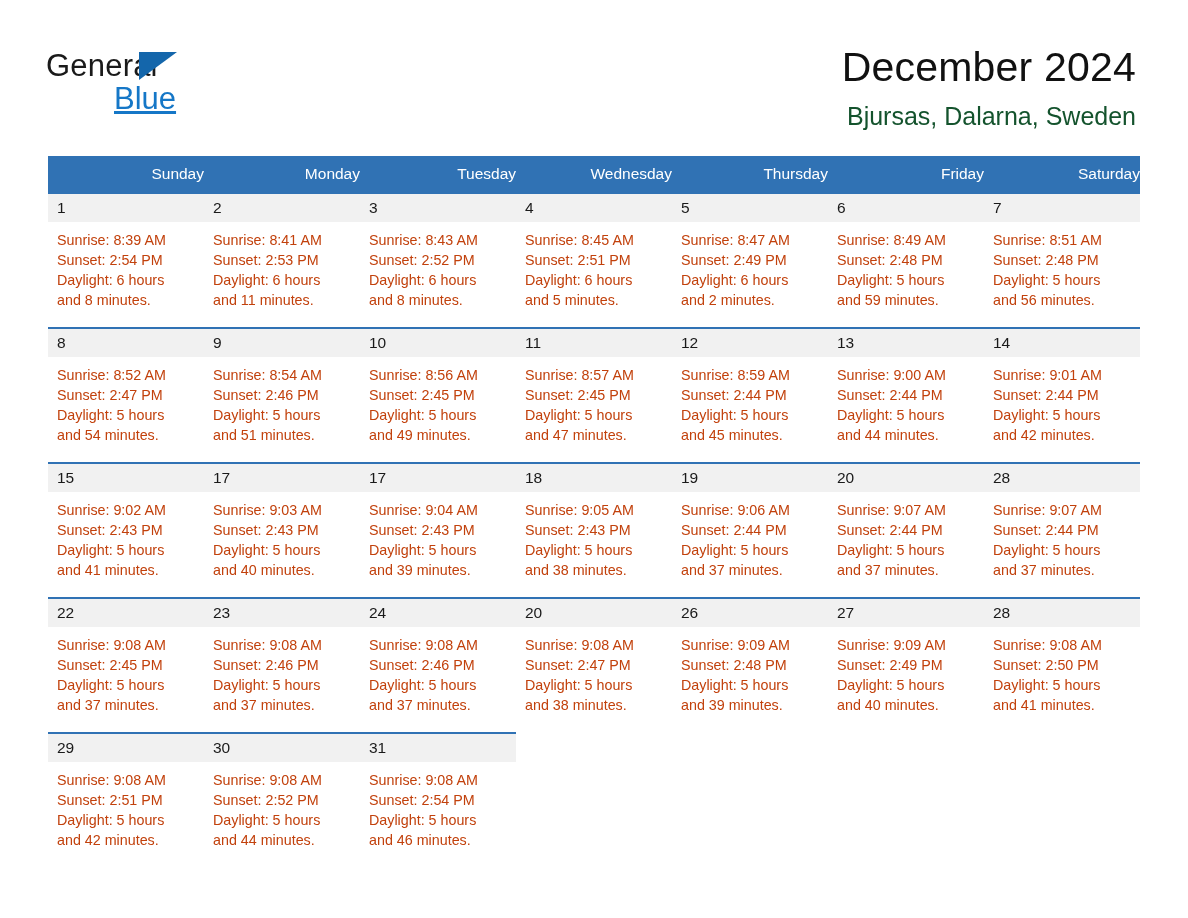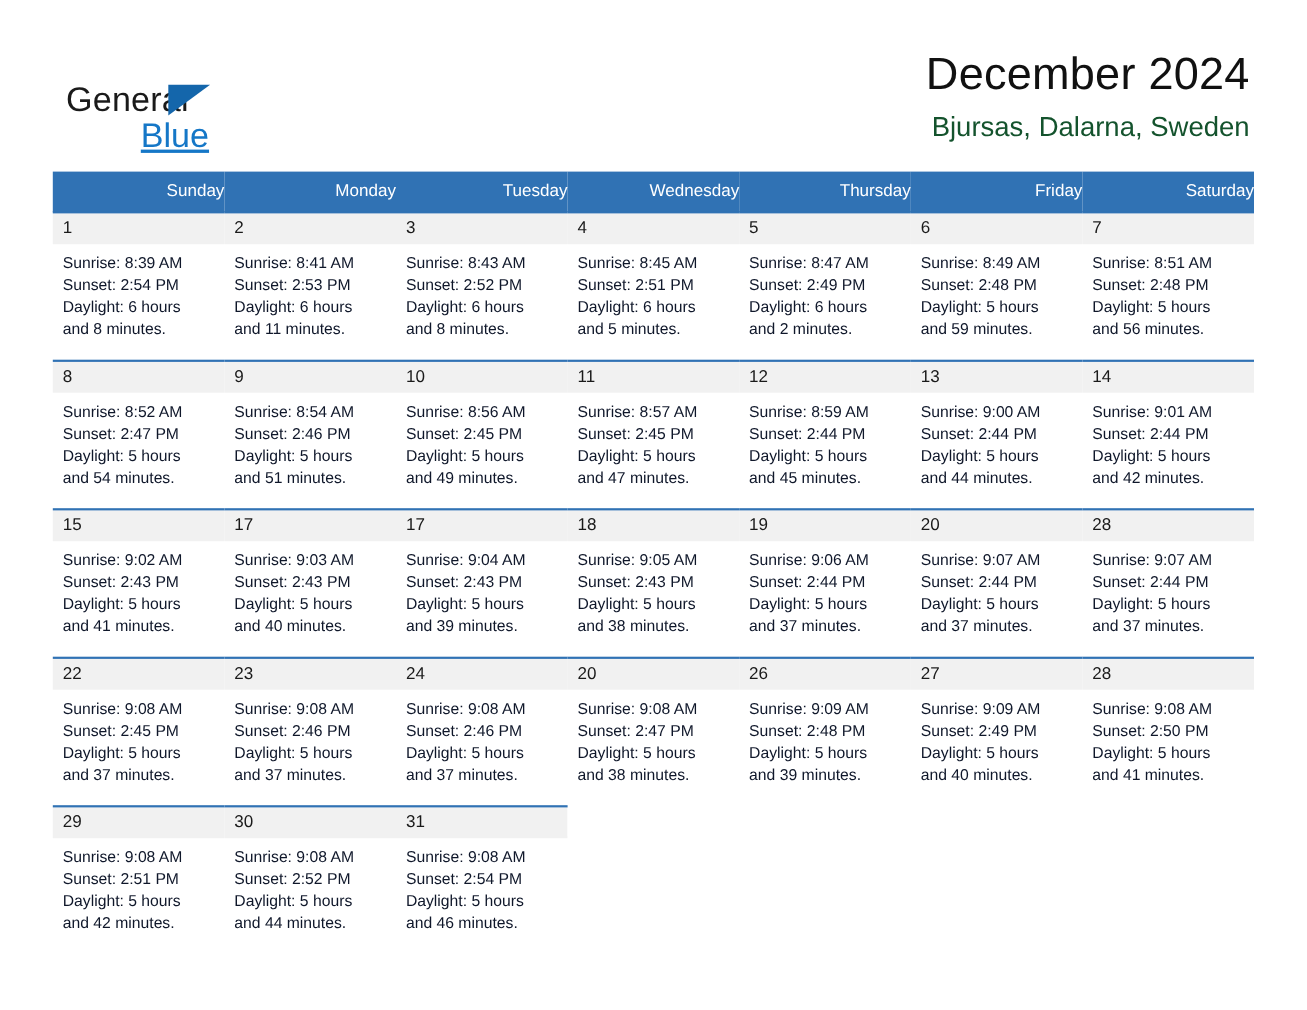--- a/index.html
+++ b/index.html
@@ -23,25 +23,24 @@
 
   
   .header {
     position: relative;
     height: 110px;
     padding: 38px 48px 0 58px;
     box-sizing: border-box;
   }
   .brand {
     position: absolute;
-    left: 60px;
+    left: 46px;
     top: 50px;
     line-height: 1;
     user-select: none;
-    margin-top: 25px;
   }
   .brand-row1 {
     display: block;
     position: relative;
     font-size: 31px;
     letter-spacing: 0.2px;
     color: #1a1a1a;
     font-family: "Liberation Sans", sans-serif;
     font-weight: 400;
   }
@@ -124,21 +123,21 @@
     line-height: 1.1;
     min-height: 15px;
   }
   td.empty .daynum {
     background: #ffffff;
   }
   .info {
     padding: 8px 0 0 9px;
     font-size: 14.3px;
     line-height: 20px;
-    color: #0f172a;
+    color: #c2410c;
   }
   .info div { white-space: nowrap; }
 </style>
 </head>
 <body>
 
 <div class="page">
 
   <div class="header">
 

